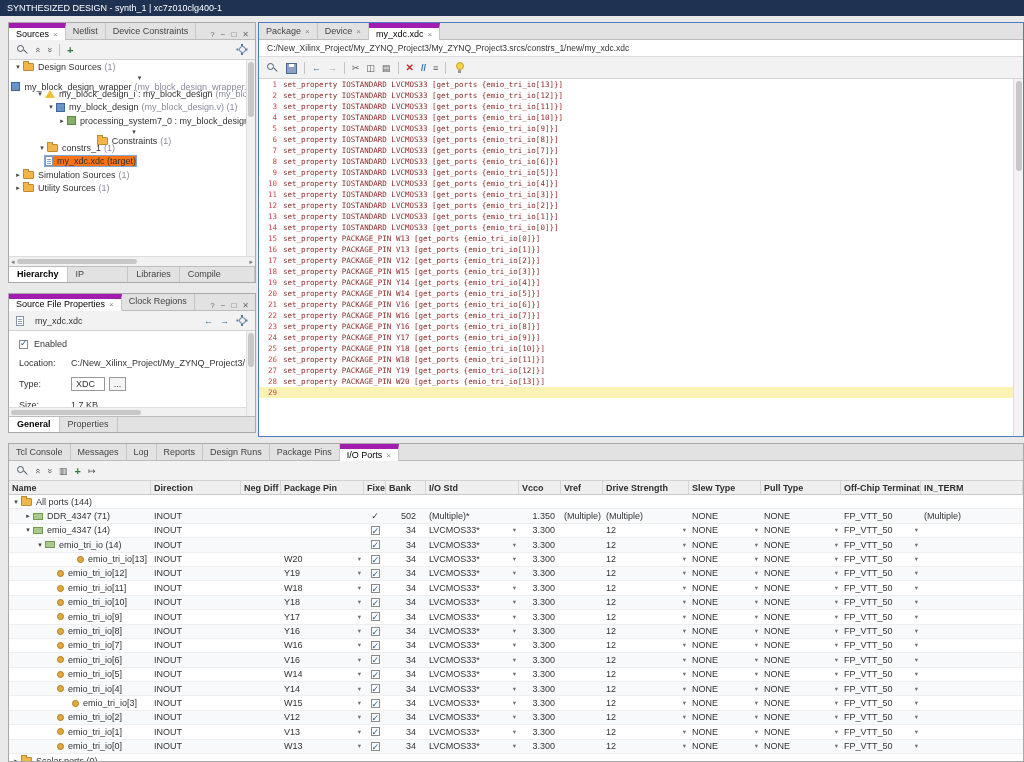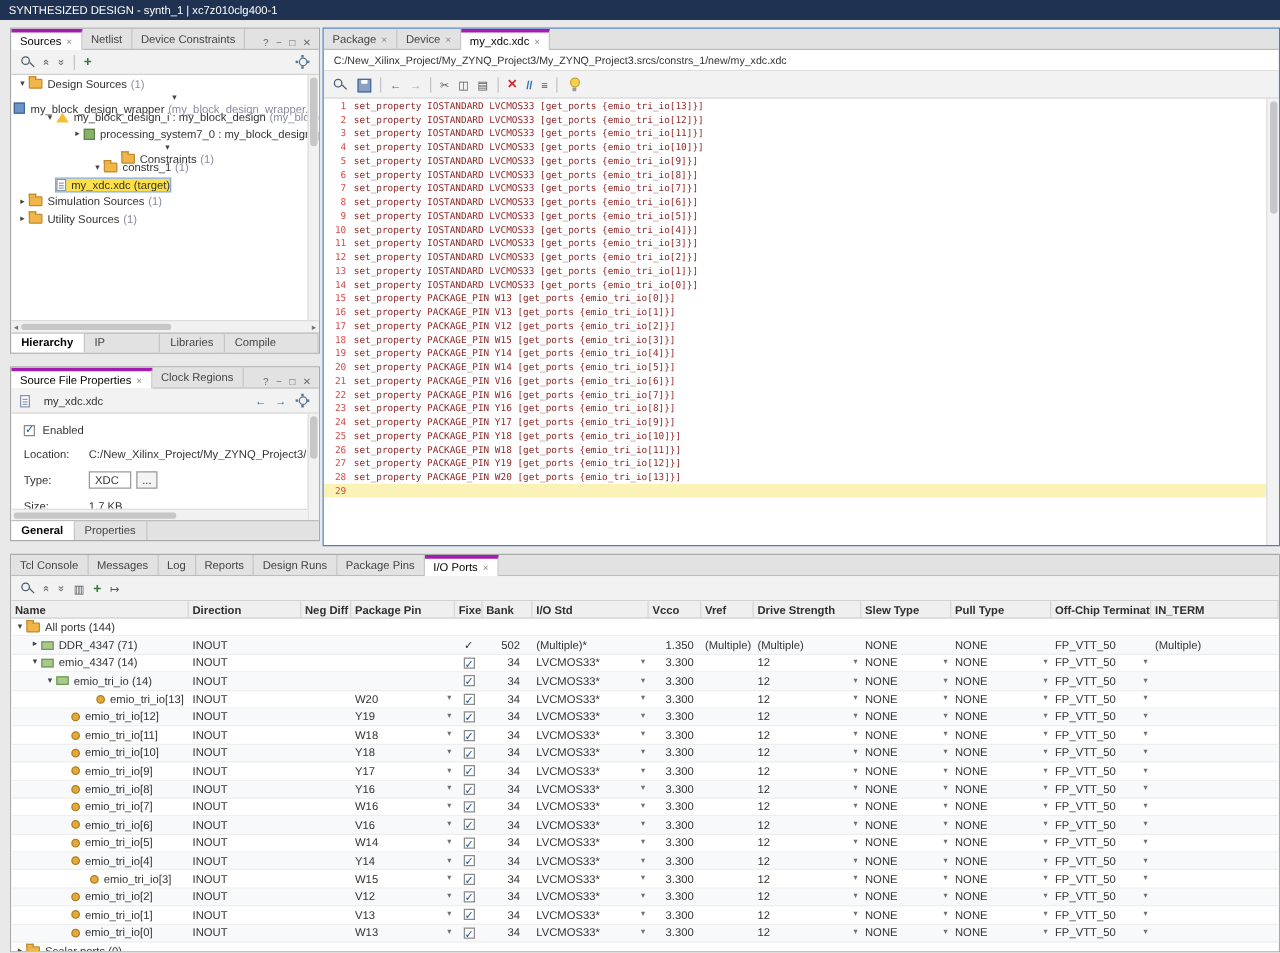--- a/index.html
+++ b/index.html
@@ -10,21 +10,21 @@
   .tb-bold { font-weight:normal; }
 
   .panel { position:absolute; background:#fff; border:1px solid #a9a9a9; display:flex; flex-direction:column; overflow:hidden; }
   #sources-panel { left:8px; top:22px; width:248px; height:261px; }
   #props-panel   { left:8px; top:293px; width:248px; height:140px; }
   #editor-panel  { left:258px; top:22px; width:766px; height:415px; border:1px solid #4d7dbe; }
   #bottom-panel  { left:8px; top:443px; width:1016px; height:319px; }
 
   .tabs-row { display:flex; align-items:flex-end; height:17px; background:#e2e2e2; border-bottom:1px solid #bcbcbc; flex:none; }
   .tab { height:16px; line-height:15px; padding:0 7px; border-right:1px solid #c6c6c6; color:#444; white-space:nowrap; display:flex; align-items:center; gap:4px; cursor:default; }
-  .tab.active { background:#fff; color:#000; height:17px; margin-bottom:-1px; border-top:3px solid #a21caf; }
+  .tab.active { background:#fff; color:#000; height:17px; margin-bottom:-1px; border-top:5px solid #a21caf; }
   .tab .x { color:#8a8a8a; font-size:8px; }
   .head-controls { margin-left:auto; display:flex; gap:6px; padding:0 6px; color:#6a6a6a; font-size:8px; align-items:center; }
 
   .toolbar { display:flex; align-items:center; gap:7px; height:20px; padding:0 7px; background:#f2f2f2; border-bottom:1px solid #d2d2d2; flex:none; }
   .tb-sep { width:1px; height:12px; background:#c4c4c4; flex:none; }
   .right { margin-left:auto; }
   .ti { color:#555; font-size:9px; line-height:12px; display:inline-block; }
   .rot90 { transform:rotate(90deg); }
   .add { color:#2f7d3a; font-weight:bold; font-size:11px; }
   .arrow-blue { color:#2b6fb0; font-weight:bold; }
@@ -49,21 +49,21 @@
   .i-warning { width:0; height:0; border-left:5px solid transparent; border-right:5px solid transparent; border-bottom:8px solid #f2c037; display:inline-block; margin-right:4px; flex:none; }
   .i-file { width:8px; height:10px; background:#fdfdfd; border:1px solid #8593ad; display:inline-block; margin-right:4px; position:relative; flex:none; }
   .i-file::after { content:""; position:absolute; left:1px; top:2px; width:4px; height:1px; background:#8ca0b8; box-shadow:0 2px 0 #8ca0b8, 0 4px 0 #8ca0b8; }
   .i-bus { width:10px; height:7px; background:#a9c98e; border:1px solid #6f9a52; display:inline-block; margin-right:4px; flex:none; }
   .i-port { width:7px; height:7px; border-radius:50%; background:#e2a93c; border:1px solid #af7c1d; display:inline-block; margin-right:4px; flex:none; }
 
   .tree { flex:1; overflow:hidden; position:relative; background:#fff; }
   .tree-row { display:flex; align-items:center; height:13.5px; white-space:nowrap; }
   .tw { width:10px; text-align:center; color:#444; font-size:7px; flex:none; }
   .sel-wrap { display:flex; align-items:center; }
-  .sel { background:#fde047; outline:1px solid #7fa8d8; }
+  .sel { background:#f97316; outline:1px solid #7fa8d8; }
   .suffix { color:#8a8aa0; margin-left:3px; }
 
   .vscroll { position:absolute; right:0; top:0; bottom:0; width:9px; background:#f1f1f1; border-left:1px solid #dedede; }
   .vthumb { position:absolute; left:1px; width:6px; background:#c7c7c7; border-radius:3px; }
   .hscroll { height:10px; background:#f1f1f1; border-top:1px solid #dcdcdc; display:flex; align-items:center; flex:none; padding:0 2px; }
   .harrow { color:#777; font-size:7px; }
   .hthumb { height:5px; background:#c7c7c7; border-radius:3px; }
 
   .bottom-tabs { display:flex; height:16px; background:#e2e2e2; border-top:1px solid #bcbcbc; flex:none; }
   .btab { padding:0 8px; line-height:15px; border-right:1px solid #c6c6c6; color:#444; }
@@ -157,36 +157,44 @@
           </span>
         </div>
         <div class="tree-row" style="padding-left: 26px;">
           <span class="tw">▾</span>
           <span class="sel-wrap">
             <span class="i-warning"></span>
             <span>my_block_design_i : my_block_design</span>
             <span class="suffix"> (my_block_design...</span>
           </span>
         </div>
+        <div class="tree-row" style="padding-left: 37px;">
+          <span class="tw">▾</span>
+          <span class="sel-wrap">
+            <span class="i-module"></span>
+            <span>my_block_design</span>
+            <span class="suffix"> (my_block_design.v) (1)</span>
+          </span>
+        </div>
         <div class="tree-row" style="padding-left: 48px;">
           <span class="tw">▸</span>
           <span class="sel-wrap">
             <span class="i-chip"></span>
             <span>processing_system7_0 : my_block_design_proces...</span>
           </span>
         </div>
         <div class="tree-row" style="padding-left: 4px; flex-direction: column;">
           <span class="tw">▾</span>
           <span class="sel-wrap">
             <span class="i-folder"></span>
             <span>Constraints</span>
             <span class="suffix"> (1)</span>
           </span>
         </div>
-        <div class="tree-row" style="padding-left: 28px; margin-left: 36px;">
+        <div class="tree-row" style="padding-left: 28px;">
           <span class="tw">▾</span>
           <span class="sel-wrap">
             <span class="i-folder"></span>
             <span>constrs_1</span>
             <span class="suffix"> (1)</span>
           </span>
         </div>
         <div class="tree-row" style="padding-left: 26px;">
           <span class="tw"></span>
           <span class="sel-wrap sel">
@@ -223,21 +231,21 @@
   <div class="bottom-tabs" id="sources-bottom-tabs">
       <div class="btab active"><span>Hierarchy</span></div>
       <div class="btab"><span>IP Sources</span></div>
       <div class="btab"><span>Libraries</span></div>
       <div class="btab"><span>Compile Order</span></div>
     </div>
 </div>
 
 <div id="props-panel" class="panel">
   <div class="tabs-row">
-    <div id="props-tabs" style="display:flex;align-items:flex-end;height:17px;">
+    <div id="props-tabs" style="display:flex;align-items:center;height:17px;">
         <div class="tab active">
           <span>Source File Properties</span>
           <span class="x">×</span>
         </div>
         <div class="tab">
           <span>Clock Regions</span>
         </div>
       </div>
     <div class="head-controls">
       <span>?</span>

